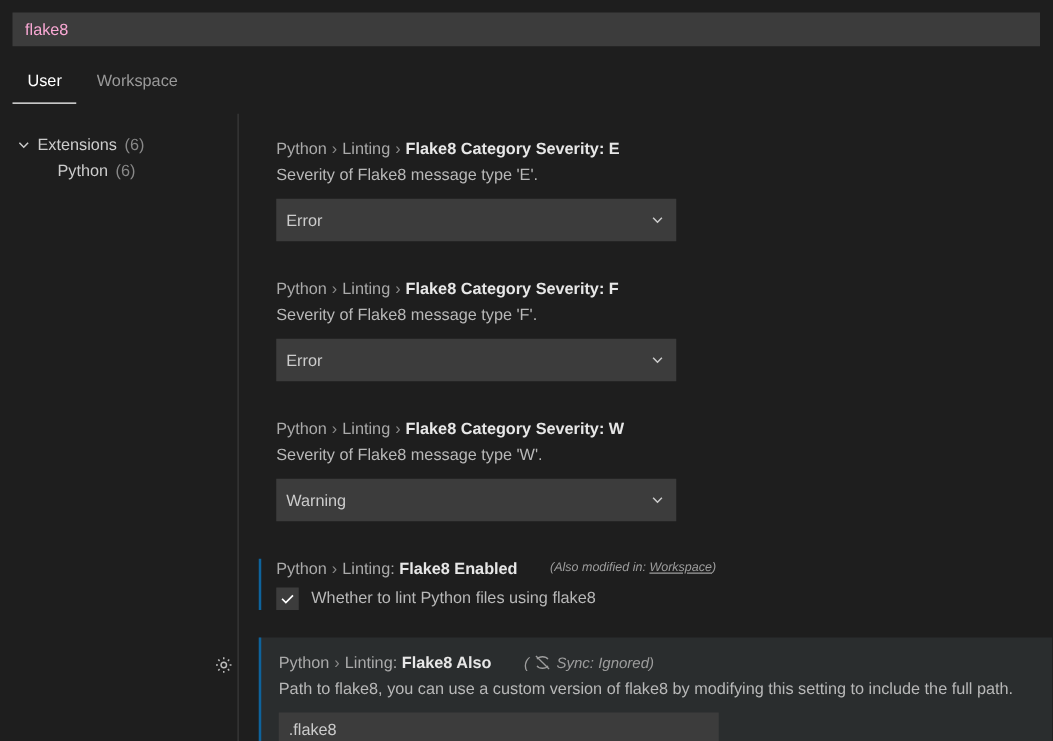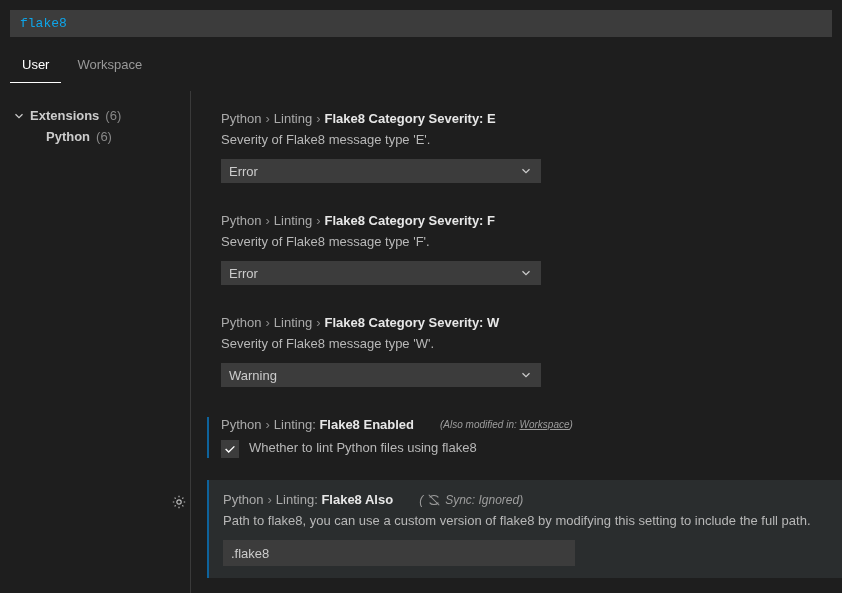--- a/index.html
+++ b/index.html
@@ -9,22 +9,21 @@
       font-family: "Segoe UI", -apple-system, sans-serif;
       font-size: 13px;
       color: #ccc;
       overflow: hidden;
     }
     .search-bar {
       margin: 10px 10px 0 10px;
       background: #3c3c3c;
       padding: 6px 10px;
       font-size: 13px;
-      color: #0ea5e9;
-      font-family: Liberation Mono, monospace;
+      color: #f9a8d4;
     }
     .tabs {
       display: flex;
       padding: 14px 10px 0 10px;
       gap: 4px;
     }
     .tab {
       padding: 6px 12px 10px 12px;
       font-size: 13px;
       color: #999;
@@ -41,37 +40,37 @@
       flex-shrink: 0;
     }
     .tree-row {
       display: flex;
       align-items: center;
       gap: 4px;
       padding: 3px 0;
       cursor: pointer;
     }
     .tree-row.child { padding-left: 34px; }
-    .tree-label { color: #ccc; font-weight: bold; }
+    .tree-label { color: #ccc; }
     .tree-count { color: #888; margin-left: 2px; }
     .main {
       flex: 1;
       border-left: 1px solid #3a3a3a;
       padding: 20px 10px 0 30px;
       position: relative;
     }
     .setting { margin-bottom: 30px; position: relative; }
     .setting.no-gap { margin-bottom: 22px; }
     .crumb { color: #aaa; font-size: 13px; }
     .crumb .sep { margin: 0 4px; color: #888; }
     .crumb .final { color: #e7e7e7; font-weight: 600; }
     .desc { color: #b8b8b8; margin-top: 6px; font-size: 13px; }
     .select {
       margin-top: 12px;
-      width: 320px; height: 24px;
+      width: 320px; height: 34px;
       background: #3c3c3c;
       display: flex; align-items: center;
       padding: 0 8px;
       justify-content: space-between;
       cursor: pointer;
       color: #ccc;
     }
     .textfield {
       margin-top: 12px;
       width: 352px; height: 26px;

